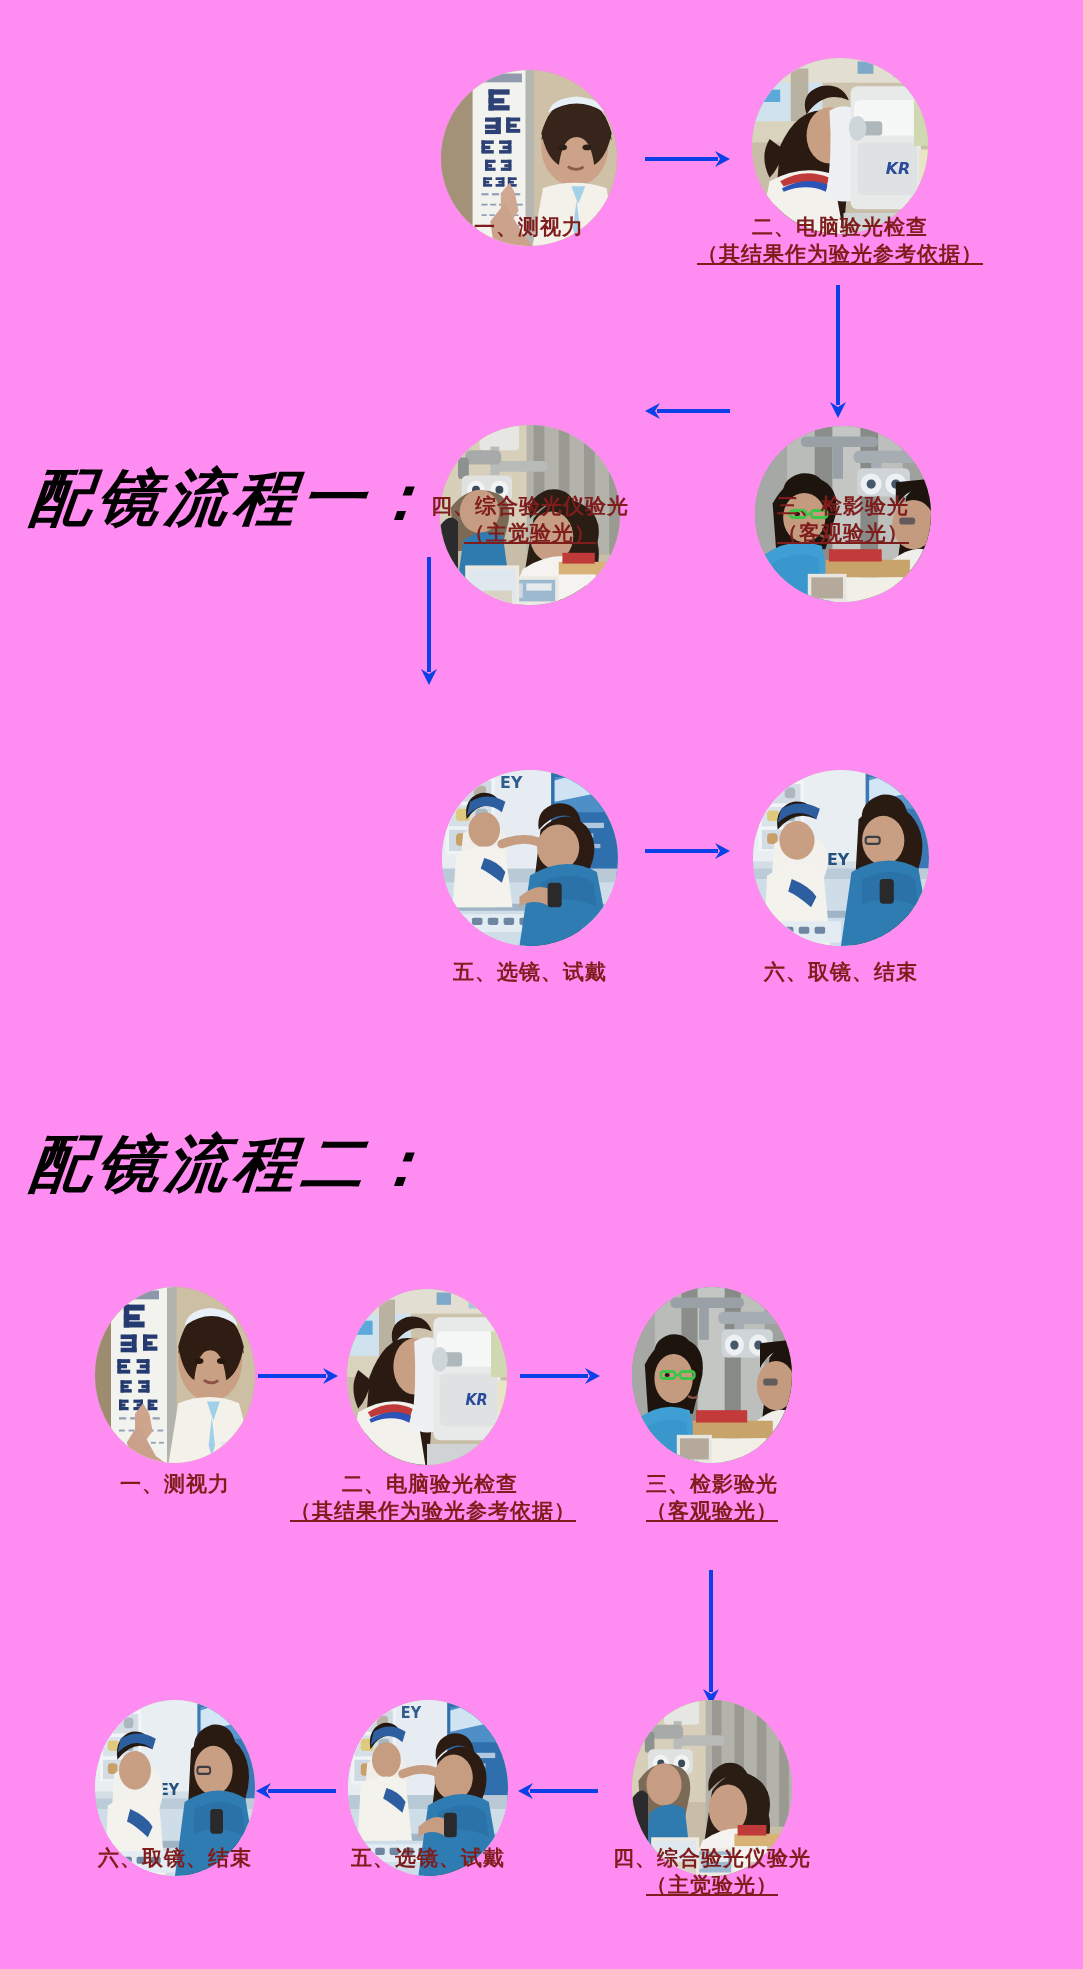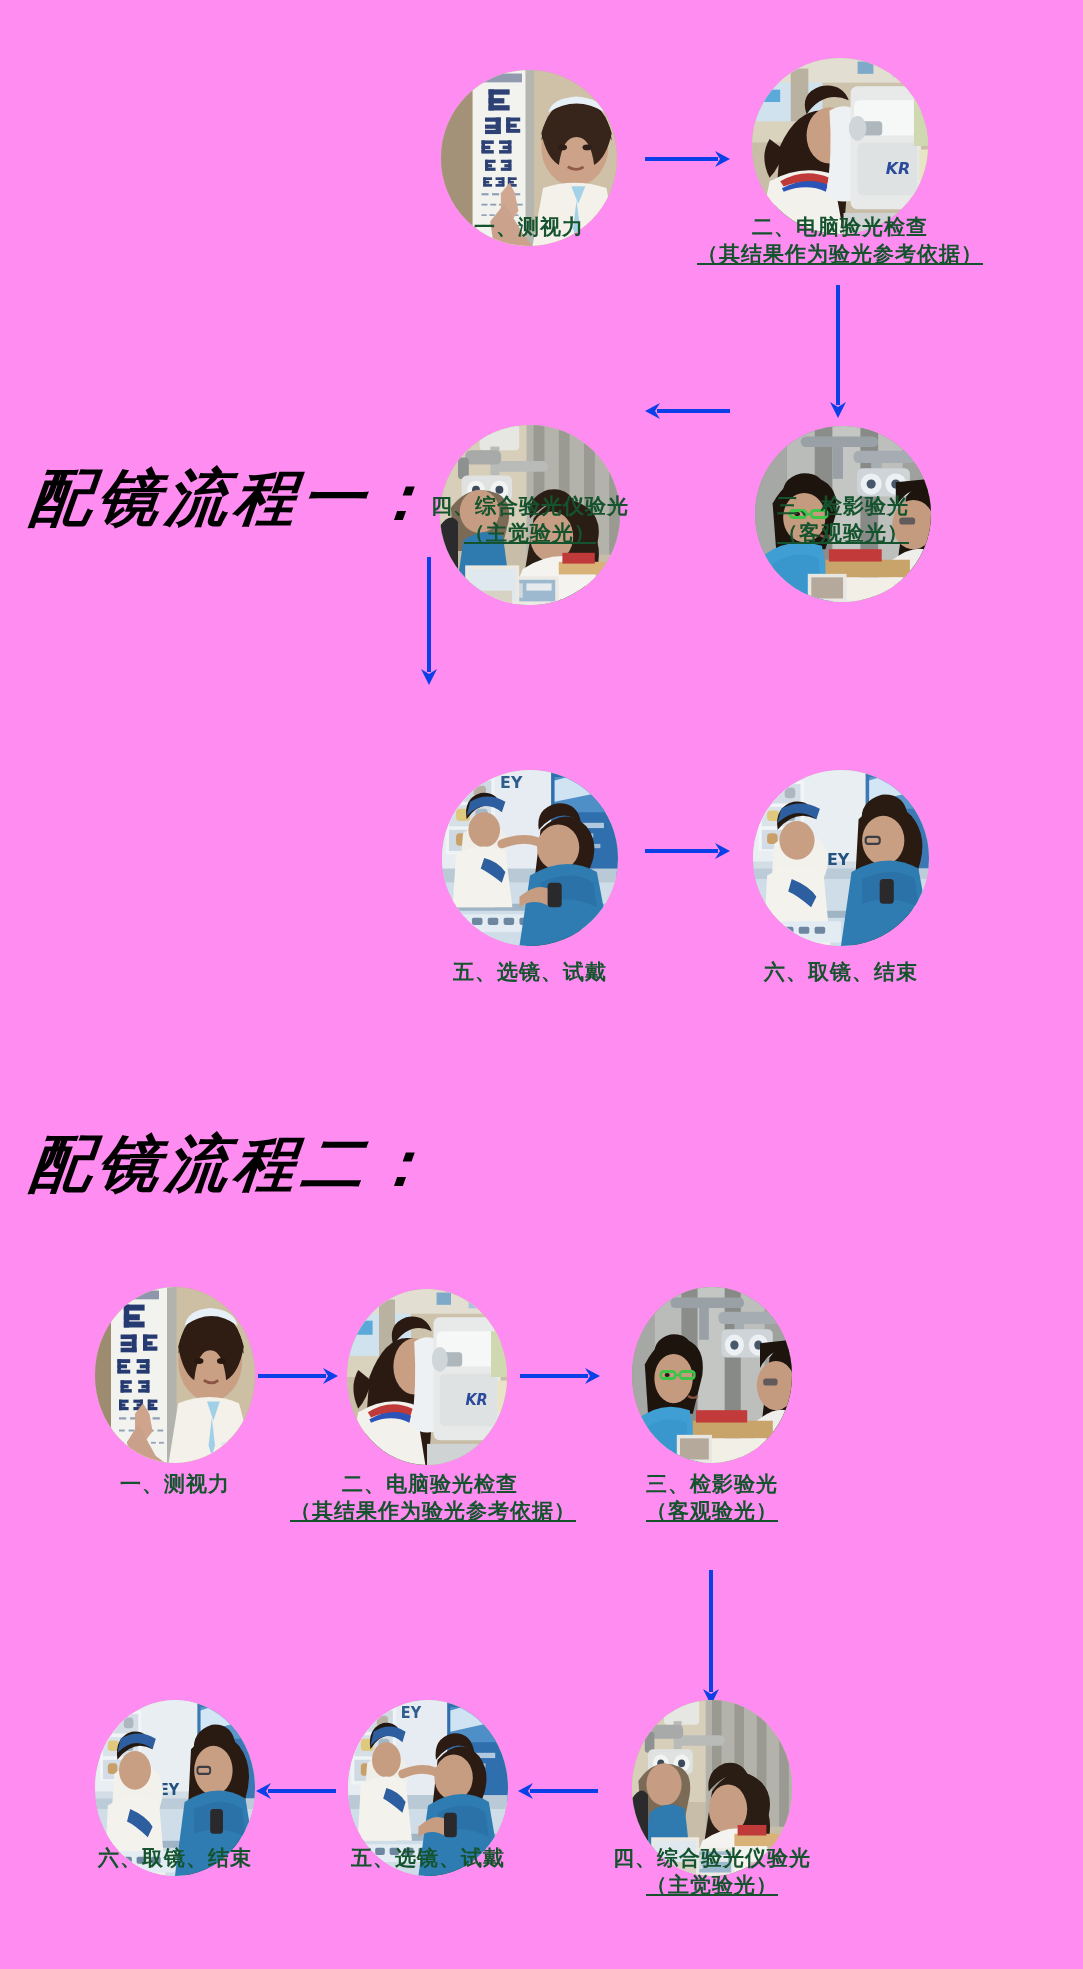--- a/index.html
+++ b/index.html
@@ -32,21 +32,21 @@
     border-radius:50%;
     overflow:hidden;
     background:#b9a98c;
     text-align:center;
   }
   .photo svg{display:block;width:100%;height:100%;}
 
   
   .caption{
     position:absolute;
-    color:#14532d;
+    color:#7f1d1d;
     font-weight:700;
     text-align:center;
     line-height:1.28;
     white-space:nowrap;
     font-family:"DejaVu Sans","Liberation Sans",sans-serif;
     letter-spacing:1px;
   }
   .caption .l2{display:block;text-decoration:underline;}
 
   

